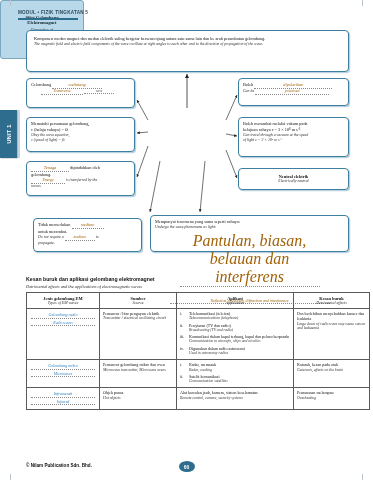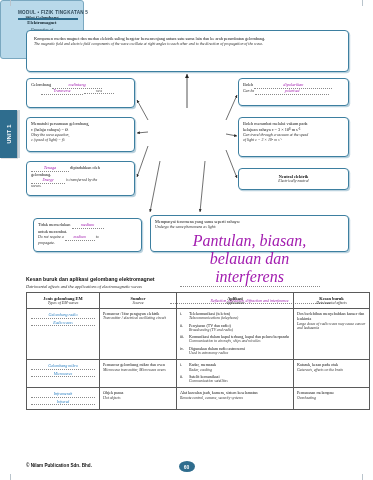--- a/index.html
+++ b/index.html
@@ -65,21 +65,21 @@
     box-sizing:border-box;
     padding:3px 4px;
   }
   .bm{font-size:4.3px;line-height:1.35;color:#111;}
   .be{font-size:3.9px;line-height:1.3;color:#333;font-style:italic;}
 
   
   .blank{
     display:inline-block;
     border-bottom:0.6px dotted #8a8a8a;
-    color:#a21caf;font-style:italic;
+    color:#a16207;font-style:italic;
     text-align:center;
     vertical-align:baseline;
   }
 
   
   #box-top{left:26px;top:30px;width:323px;height:42px;padding:5px 7px;}
 
   
   #box-center{
     left:148px;top:108px;width:78px;height:53px;

